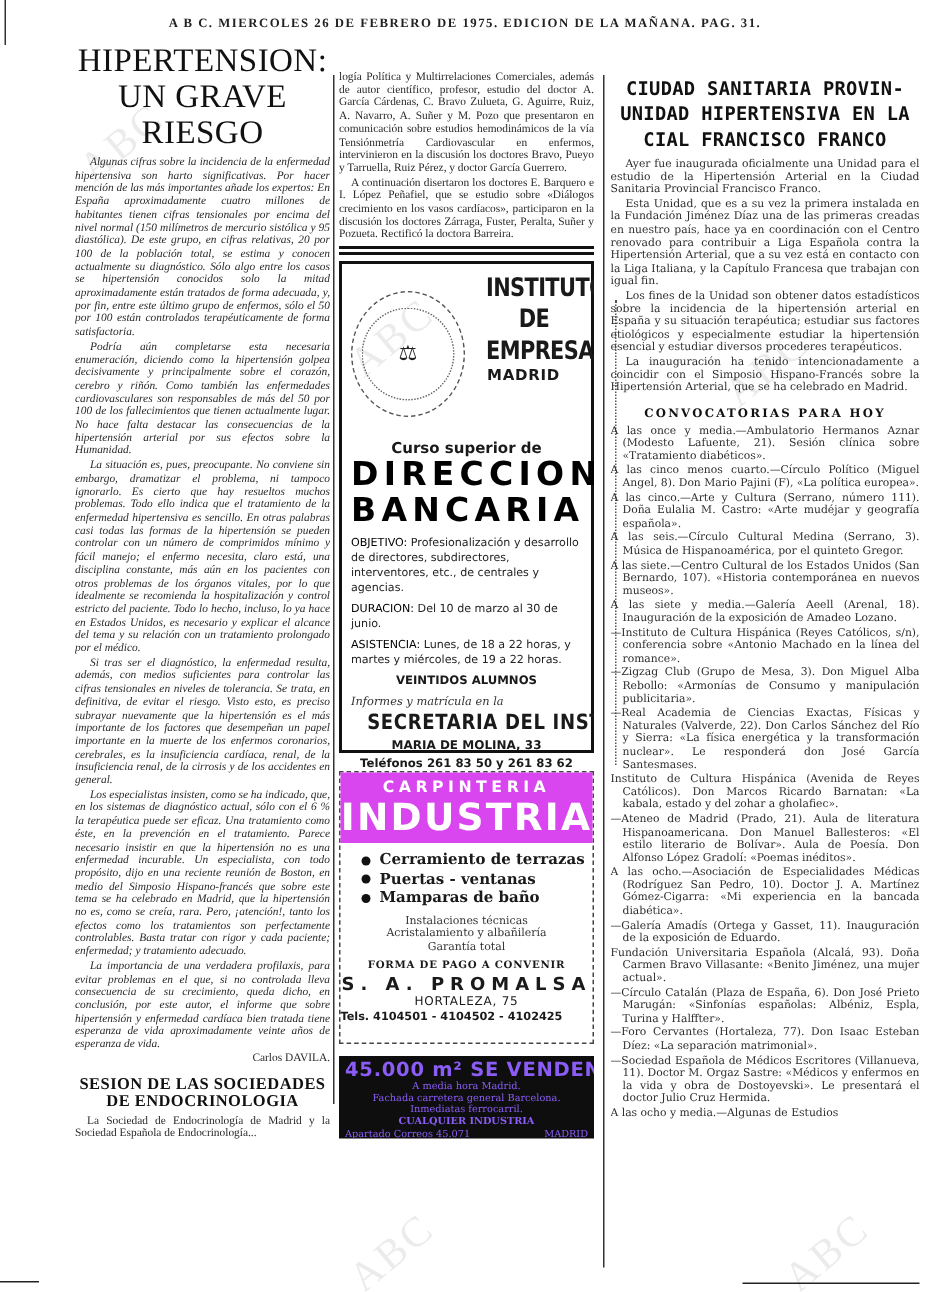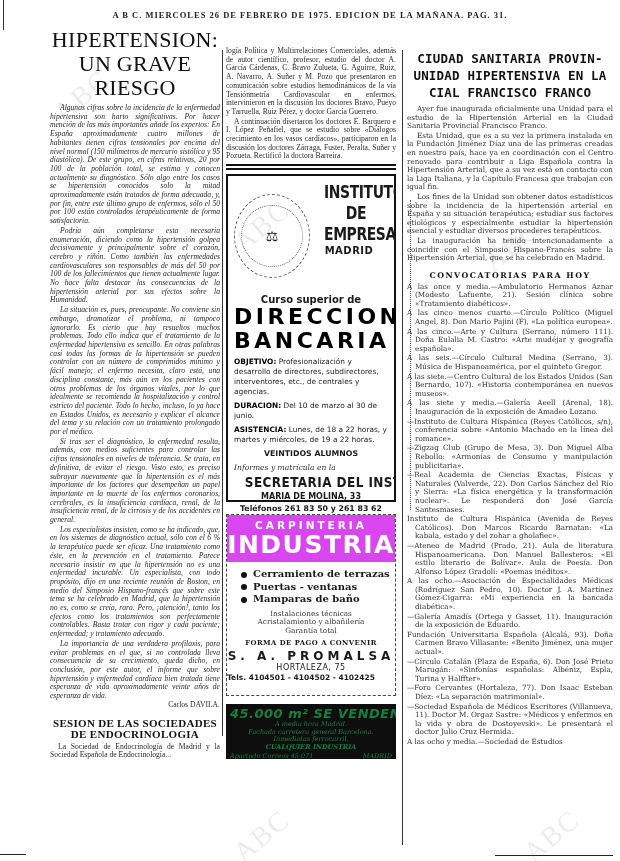--- a/index.html
+++ b/index.html
@@ -76,21 +76,21 @@
     font-family: "DejaVu Sans", sans-serif; font-weight: bold; font-size: 17px; line-height: 21px;
     text-align: center; width: 78px; letter-spacing: -0.5px; transform: scaleX(0.82); transform-origin: right;
   }
   .inst-city { font-family: "DejaVu Sans", sans-serif; font-weight: bold; font-size: 10px; letter-spacing: 0.5px; }
   .curso { font-family: "DejaVu Sans", sans-serif; font-weight: bold; font-size: 10px; text-align: center; margin-top: 2px; }
   .big-sans {
     font-family: "DejaVu Sans", sans-serif; font-weight: bold; font-size: 22px; line-height: 24px;
     text-align: center; letter-spacing: 3.5px; color: #000;
   }
   .ad-para { font-family: "DejaVu Sans", sans-serif; font-size: 7.4px; line-height: 10px; margin-top: 4px; color: #222; }
-  .ad-para b { font-weight: bold; color: #000; }
+  .ad-para b { font-weight: normal; color: #000; }
   .ad-center-bold { font-family: "DejaVu Sans", sans-serif; font-weight: bold; font-size: 7.8px; text-align: center; margin-top: 4px; }
   .ad-italic { font-family: "DejaVu Serif", serif; font-style: italic; font-size: 7.6px; margin-top: 5px; color: #333; }
   .secretaria {
     font-family: "DejaVu Sans", sans-serif; font-weight: bold; font-size: 14px; text-align: center;
     letter-spacing: 0.5px; transform: scaleX(0.86); white-space: nowrap; margin-top: 2px;
   }
   .ad-address { font-family: "DejaVu Sans", sans-serif; font-weight: bold; font-size: 8px; text-align: center; margin-top: 2px; }
   .ad-phones { font-family: "DejaVu Sans", sans-serif; font-weight: bold; font-size: 7.8px; text-align: center; margin-top: 3px; }
 
   .ad-aluminio { border: 1.5px dashed #444; margin-top: 12px; height: 182px; padding: 0 0 3px; }
@@ -99,21 +99,21 @@
   .alu-big { font-family: "DejaVu Sans", sans-serif; font-weight: bold; font-size: 25px; letter-spacing: 1.5px; line-height: 28px; }
   .alu-bullets { padding: 6px 0 0 14px; }
   .alu-bullet { font-family: "DejaVu Serif", serif; font-weight: bold; font-size: 10px; line-height: 12.5px; }
   .alu-bullet .dot { display: inline-block; width: 6px; height: 6px; border-radius: 50%; background: #111; margin-right: 6px; vertical-align: middle; }
   .alu-small-center { font-family: "DejaVu Serif", serif; font-size: 7.3px; line-height: 8.8px; text-align: center; color: #333; }
   .alu-forma { font-family: "DejaVu Serif", serif; font-weight: bold; font-size: 6.8px; text-align: center; letter-spacing: 0.5px; margin-top: 3px; }
   .alu-company { font-family: "DejaVu Sans", sans-serif; font-weight: bold; font-size: 12px; letter-spacing: 4px; text-align: center; margin-top: 2px; }
   .alu-addr { font-family: "DejaVu Sans", sans-serif; font-size: 8px; text-align: center; letter-spacing: 0.5px; }
   .alu-tels { font-family: "DejaVu Sans", sans-serif; font-weight: bold; font-size: 7.5px; text-align: left; margin-top: 1px; }
 
-  .ad-venden { background: #0e0e0e; color: #15803d; margin-top: 8px; padding: 2px 4px 3px; height: 55px; font-style: italic; }
+  .ad-venden { background: #0e0e0e; color: #8b5cf6; margin-top: 8px; padding: 2px 4px 3px; height: 55px; }
   .venden-title { font-family: "DejaVu Sans", sans-serif; font-weight: bold; font-size: 13px; letter-spacing: 0.5px; text-align: center; white-space: nowrap; }
   .venden-line { font-family: "DejaVu Serif", serif; font-size: 6.5px; line-height: 7.6px; text-align: center; white-space: nowrap; }
   .venden-foot { display: flex; justify-content: space-between; font-family: "DejaVu Serif", serif; font-size: 6.5px; }
 
   .watermark {
     position: absolute; font-family: "Liberation Serif", serif; font-size: 28px; color: rgba(0,0,0,0.08);
     transform: rotate(-40deg); pointer-events: none; letter-spacing: 2px;
   }
   .foot-rule { position: absolute; height: 1px; background: #222; }
 </style>
@@ -227,21 +227,21 @@
   <p class="agenda-item">—Zigzag Club (Grupo de Mesa, 3). Don Miguel Alba Rebollo: «Armonías de Consumo y manipulación publicitaria».</p>
   <p class="agenda-item">—Real Academia de Ciencias Exactas, Físicas y Naturales (Valverde, 22). Don Carlos Sánchez del Río y Sierra: «La física energética y la transformación nuclear». Le responderá don José García Santesmases.</p>
   <p class="agenda-item">Instituto de Cultura Hispánica (Avenida de Reyes Católicos). Don Marcos Ricardo Barnatan: «La kabala, estado y del zohar a gholafiec».</p>
   <p class="agenda-item">—Ateneo de Madrid (Prado, 21). Aula de literatura Hispanoamericana. Don Manuel Ballesteros: «El estilo literario de Bolívar». Aula de Poesía. Don Alfonso López Gradolí: «Poemas inéditos».</p>
   <p class="agenda-item">A las ocho.—Asociación de Especialidades Médicas (Rodríguez San Pedro, 10). Doctor J. A. Martínez Gómez-Cigarra: «Mi experiencia en la bancada diabética».</p>
   <p class="agenda-item">—Galería Amadís (Ortega y Gasset, 11). Inauguración de la exposición de Eduardo.</p>
   <p class="agenda-item">Fundación Universitaria Española (Alcalá, 93). Doña Carmen Bravo Villasante: «Benito Jiménez, una mujer actual».</p>
   <p class="agenda-item">—Círculo Catalán (Plaza de España, 6). Don José Prieto Marugán: «Sinfonías españolas: Albéniz, Espla, Turina y Halffter».</p>
   <p class="agenda-item">—Foro Cervantes (Hortaleza, 77). Don Isaac Esteban Díez: «La separación matrimonial».</p>
   <p class="agenda-item">—Sociedad Española de Médicos Escritores (Villanueva, 11). Doctor M. Orgaz Sastre: «Médicos y enfermos en la vida y obra de Dostoyevski». Le presentará el doctor Julio Cruz Hermida.</p>
-  <p class="agenda-item">A las ocho y media.—Sociedad de Estudios</p>
+  <p class="agenda-item">A las ocho y media.—Algunas de Estudios</p>
 </div>
 
 <div class="foot-rule" style="left:0;top:854px;width:26px;"></div>
 <div class="foot-rule" style="left:495px;top:855px;width:118px;"></div>
 
 <div class="watermark" style="left:50px;top:80px;">ABC</div>
 <div class="watermark" style="left:230px;top:210px;">ABC</div>
 <div class="watermark" style="left:480px;top:230px;">ABC</div>
 <div class="watermark" style="left:230px;top:820px;">ABC</div>
 <div class="watermark" style="left:520px;top:820px;">ABC</div>

